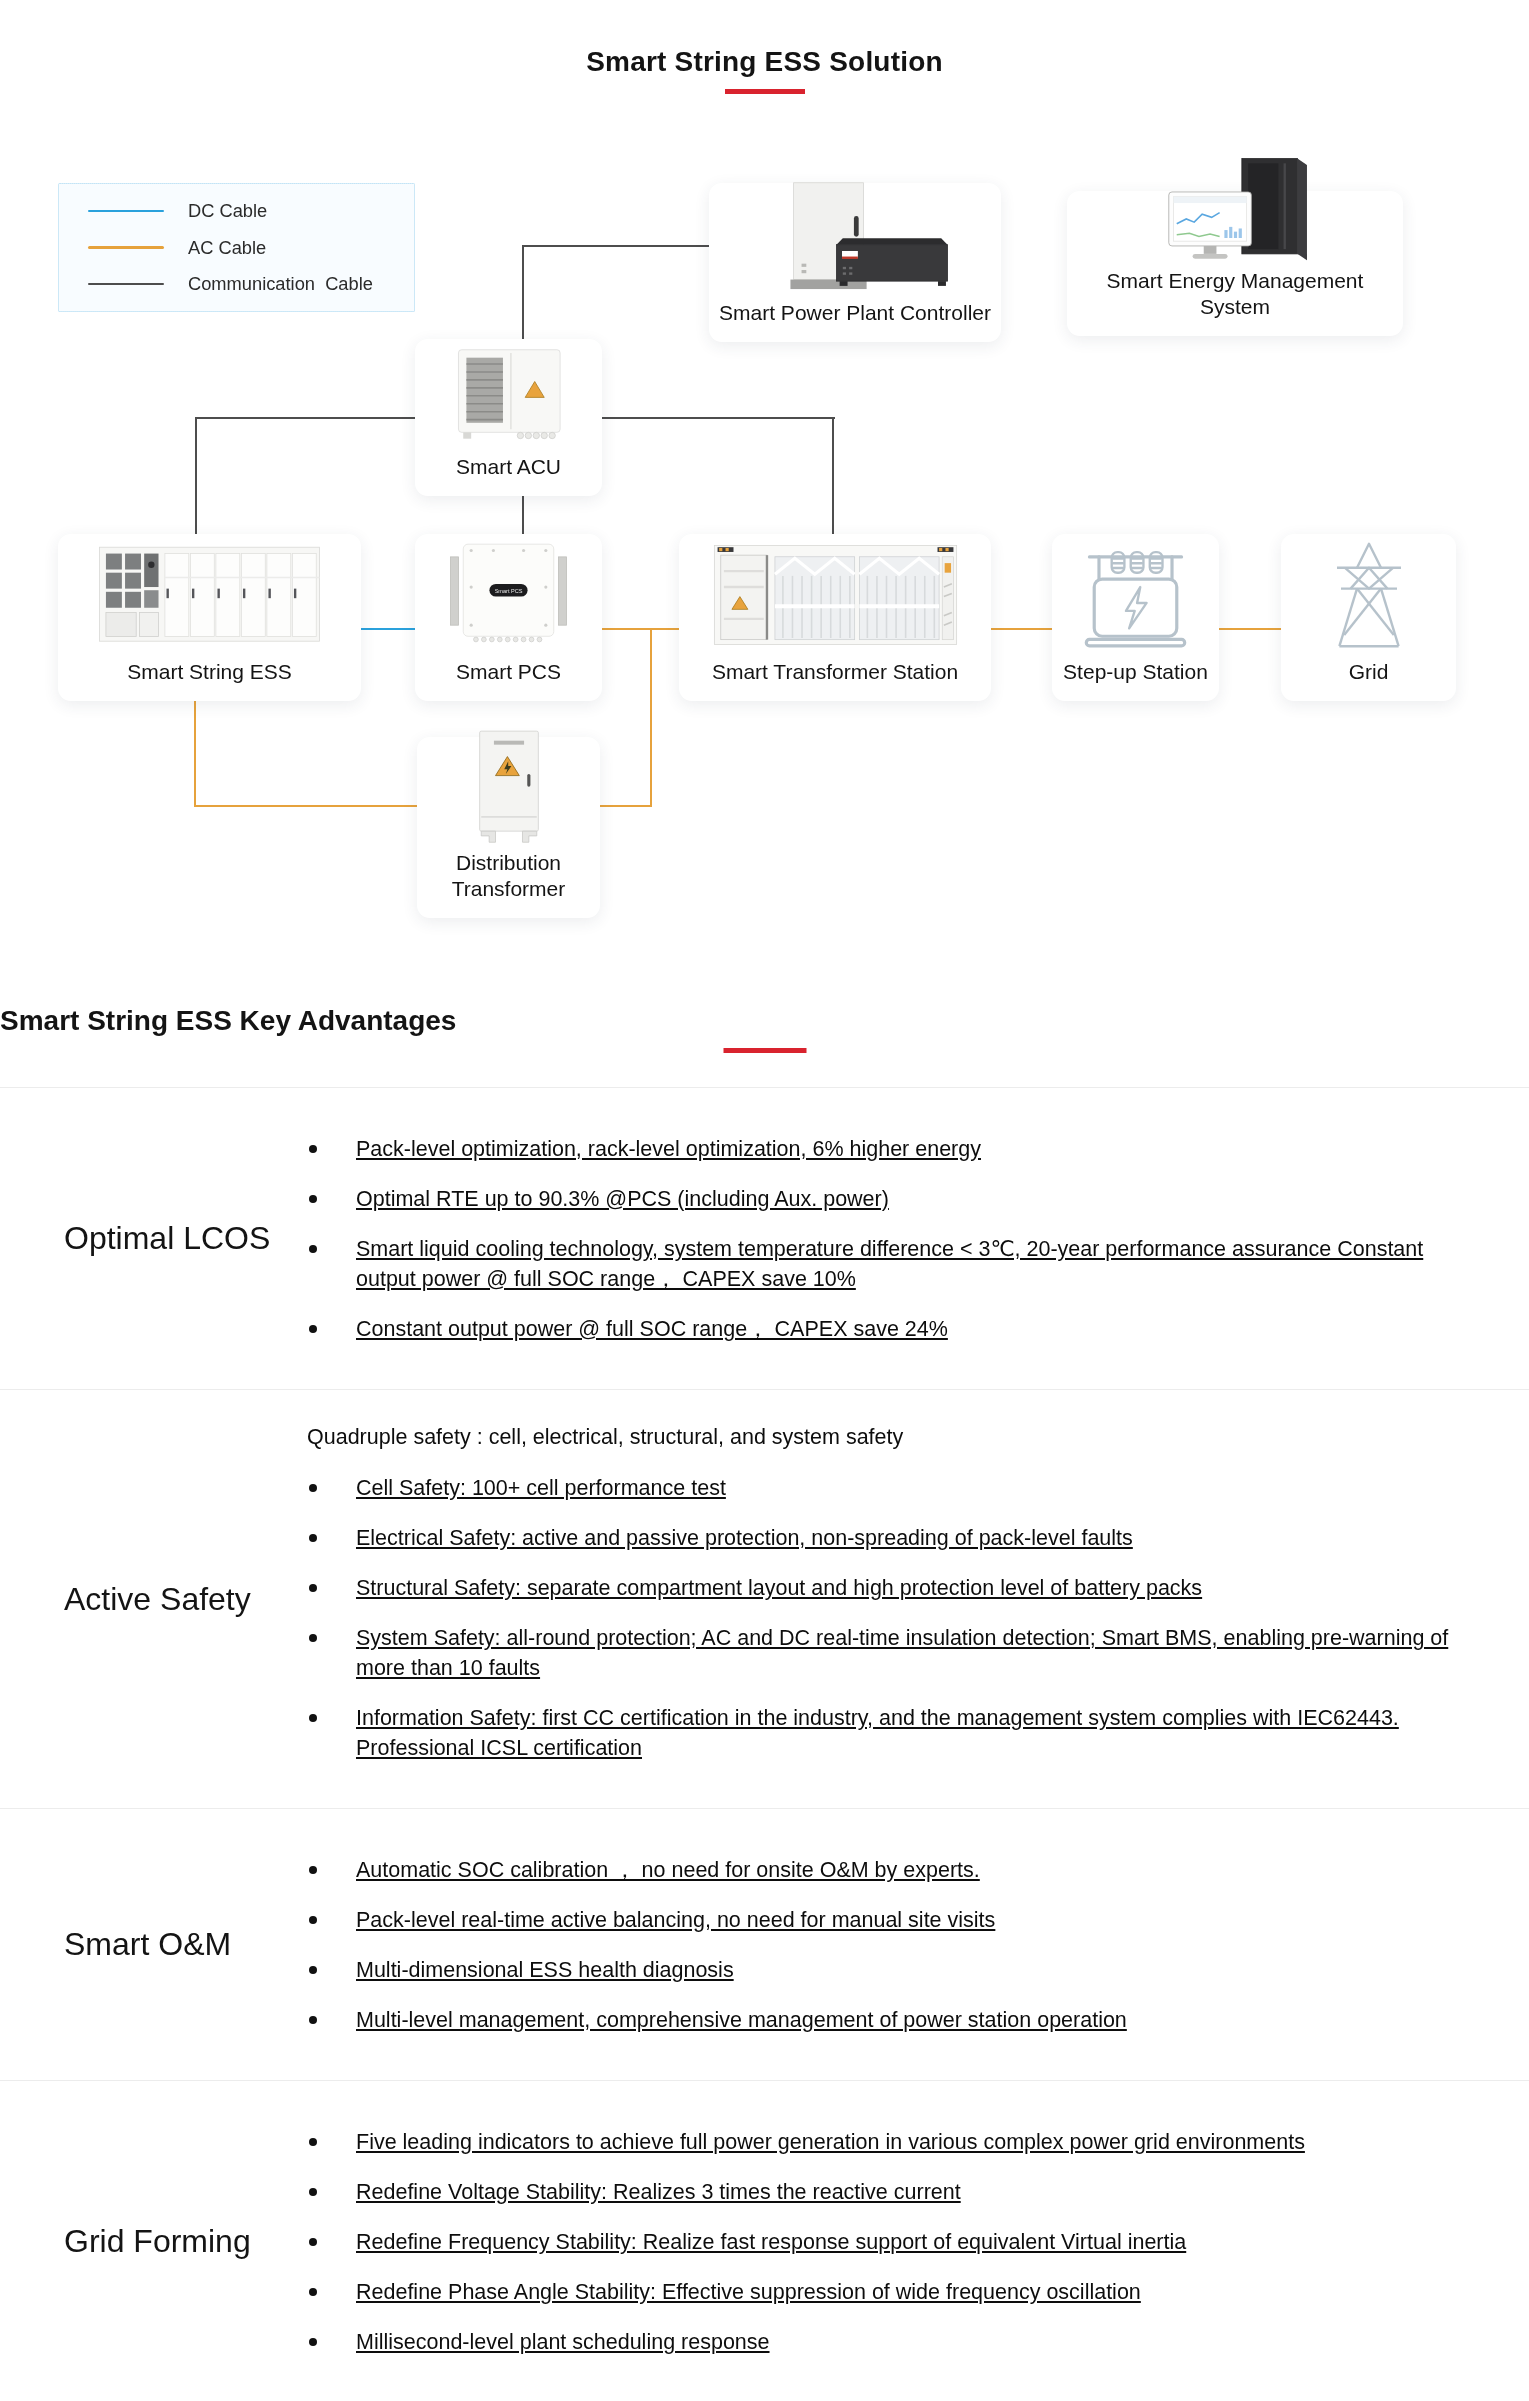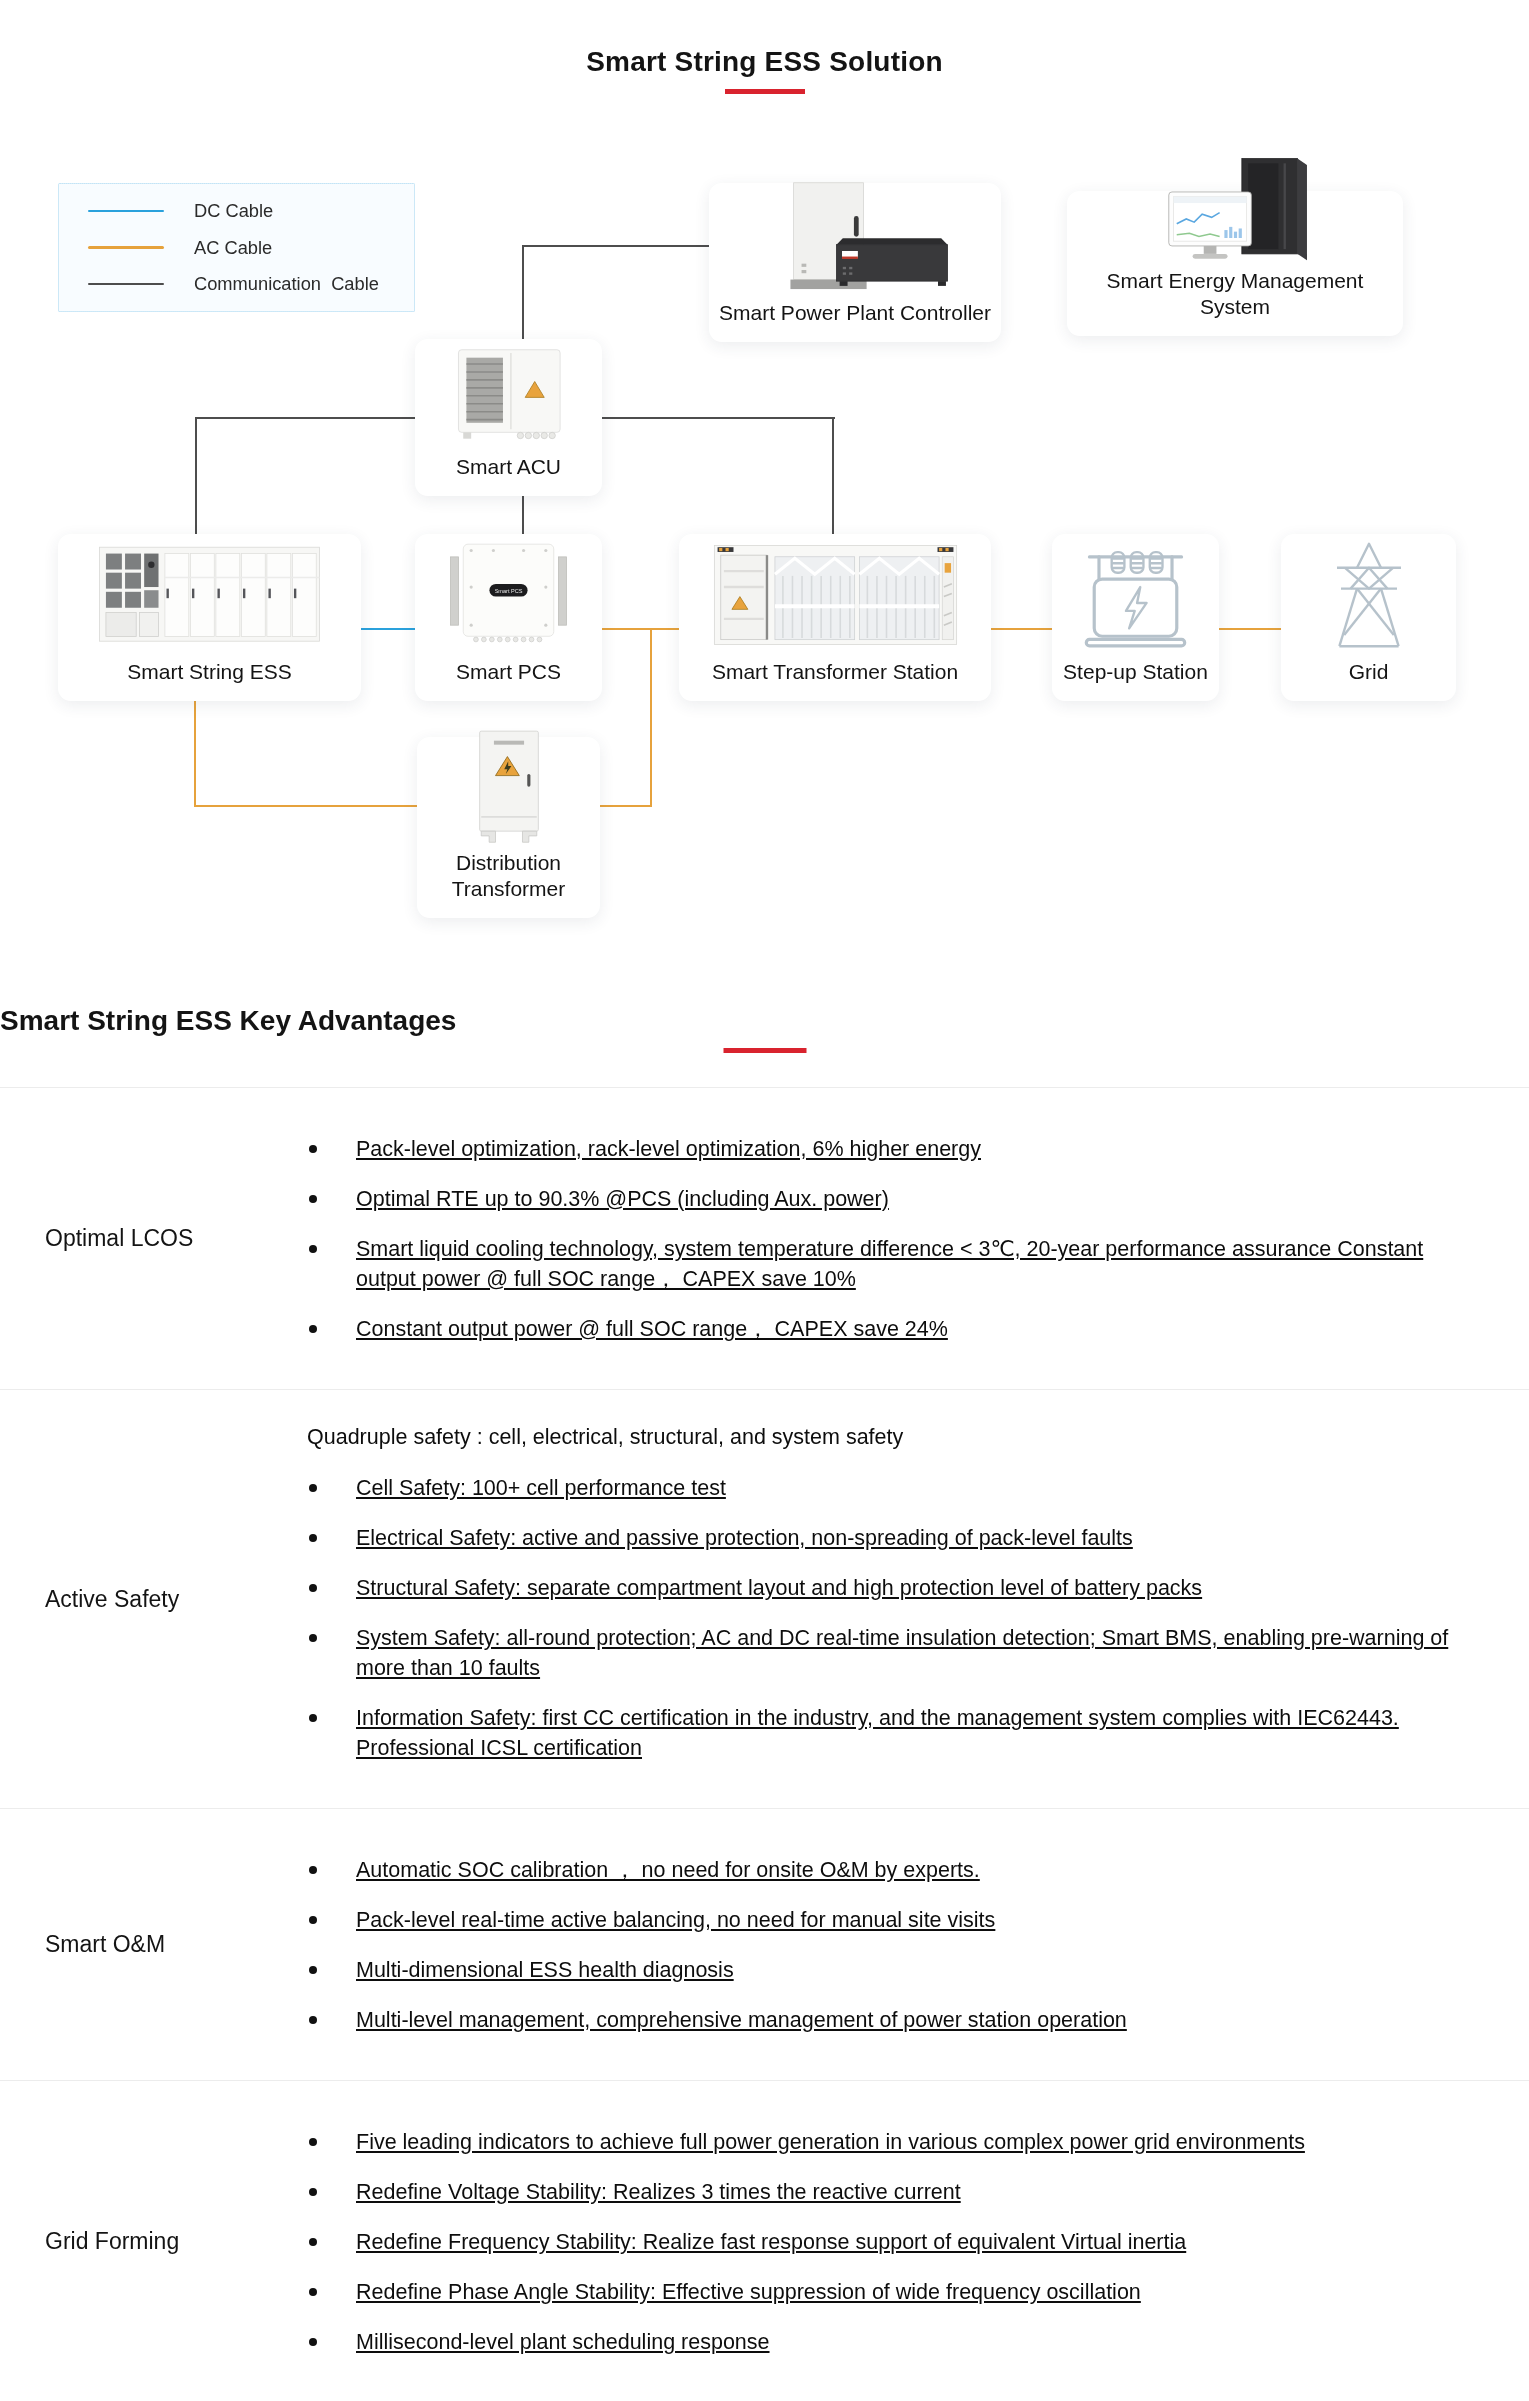--- a/index.html
+++ b/index.html
@@ -17,21 +17,21 @@
   .page-title { position:absolute; left:0; width:100%; text-align:center; font-size:28px; font-weight:600; letter-spacing:0.2px; color:#141414; }
   .t1 { top:46px; }
   .red-underline { position:absolute; left:50%; transform:translateX(-50%); width:80px; height:4.8px; background:#d9232e; }
   .u1 { top:89px; }
 
   .legend {
     position:absolute; left:58px; top:183px; width:357px; height:129px;
     background:#f8fcff; border:0.8px dotted #9fd4f0; border-radius:1.6px;
     display:flex; flex-direction:column; justify-content:center; gap:14.3px; padding:8px 0 8px 29px;
   }
-  .legend-row { display:flex; align-items:center; gap:30px; }
+  .legend-row { display:flex; align-items:center; gap:24px; }
   .legend-swatch { width:76px; height:2.4px; border-radius:1.6px; }
   .sw-dc { background:#2aa1dc; }
   .sw-ac { background:#e6a23c; }
   .sw-comm { background:#4d4d4d; }
   .legend-label { font-size:18.3px; color:#2b2b2b; white-space:pre; }
 
   .card {
     position:absolute; background:#fff; border-radius:12.7px;
     box-shadow:0 4px 16px rgba(40,60,80,0.09);
     display:flex; flex-direction:column; align-items:center; justify-content:flex-end;
@@ -56,21 +56,21 @@
   .comm { background:#4d4d4d; }
   .dc   { background:#2aa1dc; }
   .ac   { background:#e6a23c; }
 
   
   .adv-title-wrap { position:relative; text-align:left; padding-top:45px; height:127px; }
   .adv-title { font-size:28px; font-weight:600; color:#141414; }
   .u2 { top:88px; width:83px; }
 
   .adv-row { display:flex; border-top:1.6px solid #ececec; padding:25.5px 0; align-items:center; }
-  .adv-label { width:307px; flex:none; padding-left:45px; font-size:23px; color:#141414; font-weight:500; }
+  .adv-label { width:307px; flex:none; padding-left:64px; font-size:32px; color:#141414; font-weight:500; }
   .adv-content { width:1147px; flex:none; font-size:21.5px; line-height:30px; color:#0d0d0d; }
   .adv-intro { margin:6.4px 0 21px 0; }
   .adv-content ul { list-style:none; }
   .adv-content li { position:relative; padding-left:49px; margin:20px 0;text-decoration:underline; }
   .adv-content li::before {
     content:""; position:absolute; left:1.6px; top:11px;
     width:8px; height:8px; border-radius:50%; background:#111;
   }
 
   svg { display:block; }

